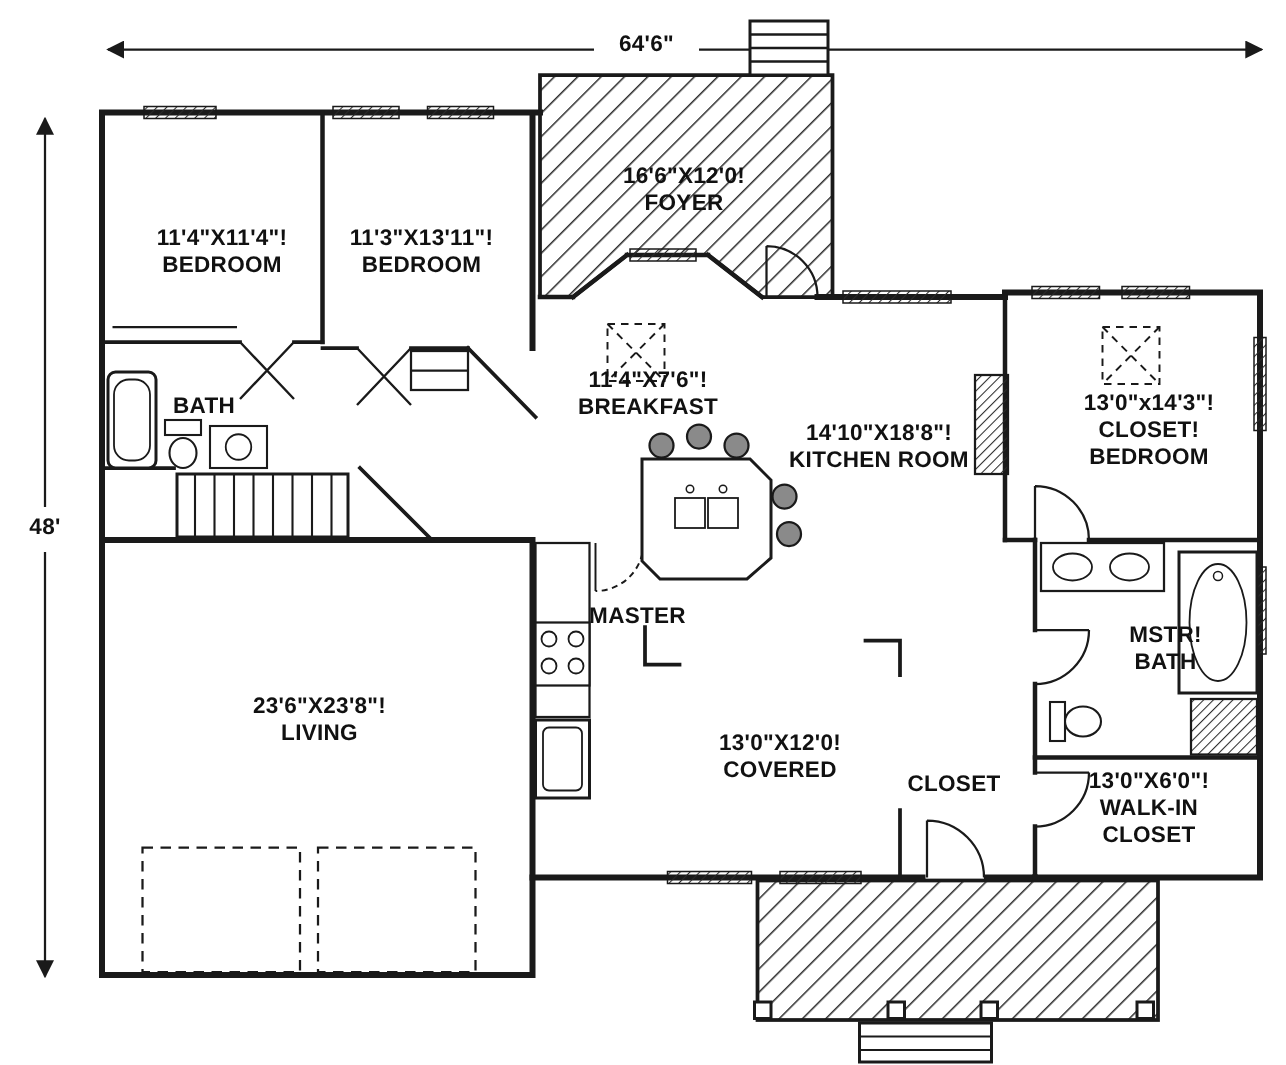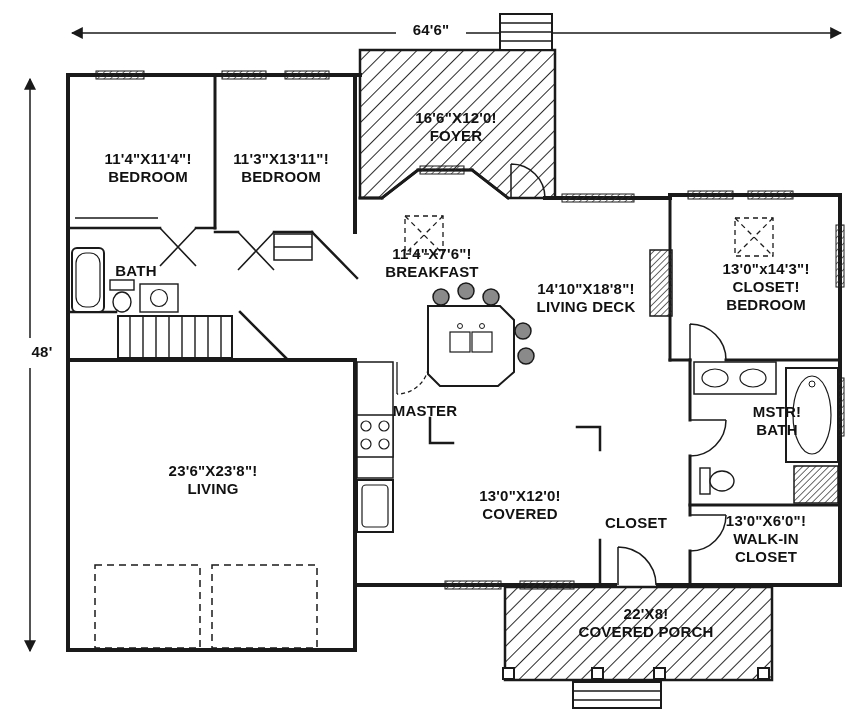--- a/index.html
+++ b/index.html
@@ -190,21 +190,21 @@
     <path d="M690,515 L726,515 M726,515 A36,36 0 0 1 690,551"></path>
     <path d="M511,198 L511,164 M545,198 A34,34 0 0 0 511,164"></path>
     <path d="M160,228 L196,266 M196,228 L160,266" stroke-width="1.6"></path>
     <path d="M238,232 L274,270 M274,232 L238,270" stroke-width="1.6"></path>
   </g>
 </svg>
 
 <div class="lbl" style="left:431px;top:30px">
   <div>64'6"</div>
 </div>
-<div class="lbl" style="left:42px;top:352px">
+<div class="lbl" style="left:30px;top:352px">
   <div>48'</div>
 </div>
 
 <div class="lbl" style="left:148px;top:168px">
   <div>11'4"X11'4"!</div>
   <div>BEDROOM</div>
 </div>
 <div class="lbl" style="left:281px;top:168px">
   <div>11'3"X13'11"!</div>
   <div>BEDROOM</div>
@@ -212,21 +212,21 @@
 <div class="lbl" style="left:456px;top:127px">
   <div>16'6"X12'0!</div>
   <div>FOYER</div>
 </div>
 <div class="lbl" style="left:432px;top:263px">
   <div>11'4"X7'6"!</div>
   <div>BREAKFAST</div>
 </div>
 <div class="lbl" style="left:586px;top:298px">
   <div>14'10"X18'8"!</div>
-  <div>LIVING DECK</div>
+  <div>KITCHEN ROOM</div>
 </div>
 <div class="lbl" style="left:766px;top:287px">
   <div>13'0"x14'3"!</div>
   <div>CLOSET!</div>
   <div>BEDROOM</div>
 </div>
 <div class="lbl" style="left:136px;top:271px">
   <div>BATH</div>
 </div>
 <div class="lbl" style="left:425px;top:411px">
@@ -236,26 +236,22 @@
   <div>23'6"X23'8"!</div>
   <div>LIVING</div>
 </div>
 <div class="lbl" style="left:520px;top:505px">
   <div>13'0"X12'0!</div>
   <div>COVERED</div>
 </div>
 <div class="lbl" style="left:636px;top:523px">
   <div>CLOSET</div>
 </div>
-<div class="lbl" style="left:777px;top:421px">
+<div class="lbl" style="left:777px;top:433px">
   <div>MSTR!</div>
   <div>BATH</div>
 </div>
 <div class="lbl" style="left:766px;top:539px">
   <div>13'0"X6'0"!</div>
   <div>WALK-IN</div>
   <div>CLOSET</div>
 </div>
-<div class="lbl" style="left:646px;top:623px">
-  <div>22'X8!</div>
-  <div>COVERED PORCH</div>
-</div>
 </div>
 
 </body></html>

